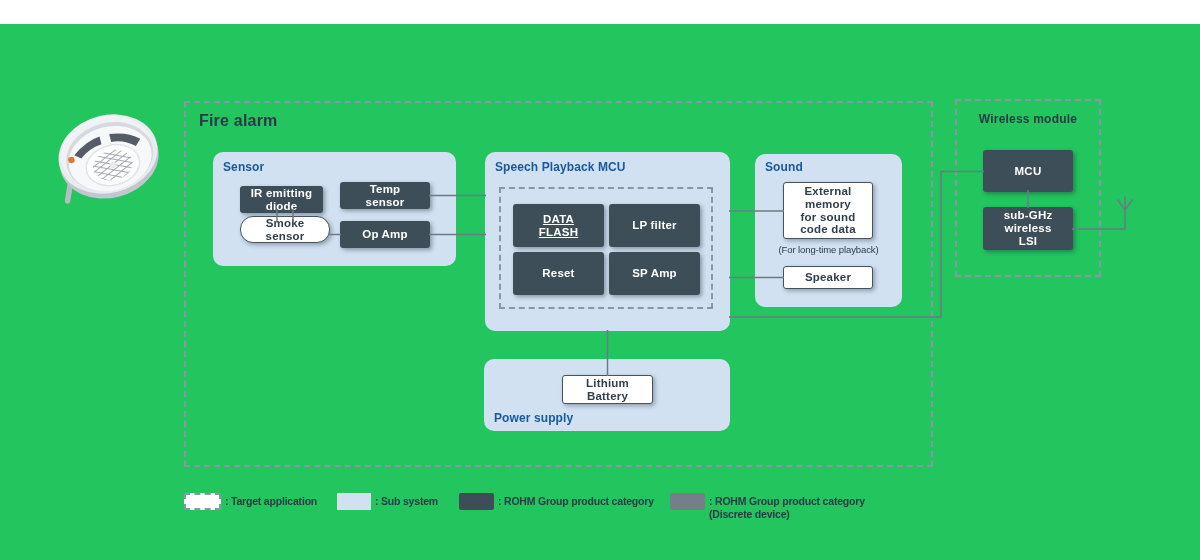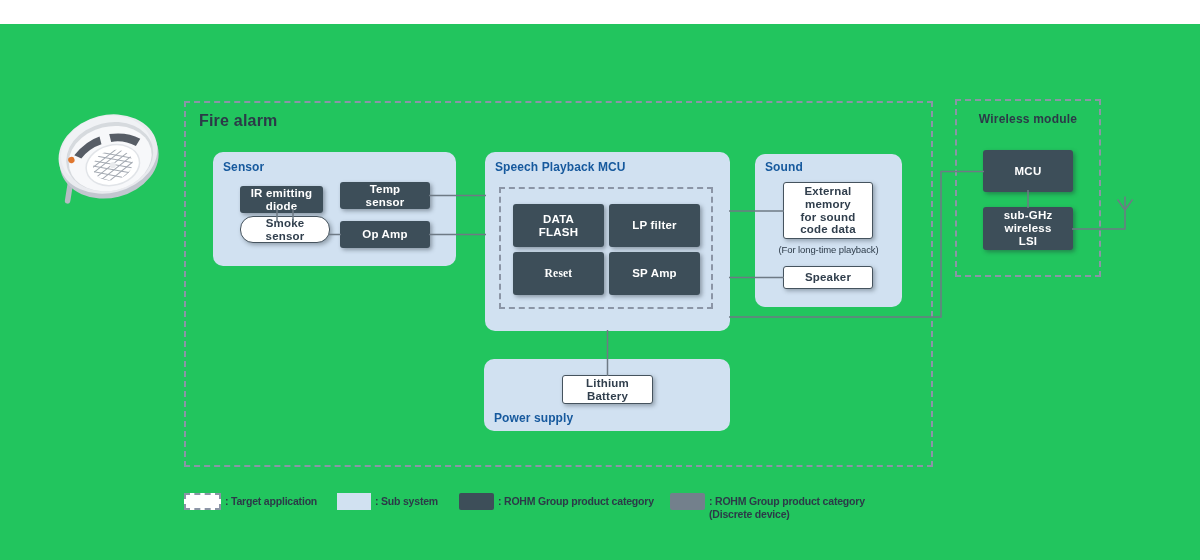--- a/index.html
+++ b/index.html
@@ -96,24 +96,24 @@
     <div class="block dark" style="left:127px;top:30px;width:90px;height:27px;">Temp
 sensor</div>
     <div class="block light" style="left:27px;top:64px;width:90px;height:27px;border-radius:13px;">Smoke
 sensor</div>
     <div class="block dark" style="left:127px;top:69px;width:90px;height:27px;">Op Amp</div>
   </div>
 
   <div class="subsys" style="left:485px;top:128px;width:245px;height:179px;">
     <div class="group-label" style="left:10px;top:8px;">Speech Playback MCU</div>
     <div class="inner-dashed" style="left:14px;top:35px;width:214px;height:122px;"></div>
-    <div class="block dark" style="left:28px;top:52px;width:91px;height:43px;">DATA
+    <div class="block dark" style="left:28px;top:52px;width:91px;height:43px;text-decoration:underline;">DATA
 FLASH</div>
     <div class="block dark" style="left:124px;top:52px;width:91px;height:43px;">LP filter</div>
-    <div class="block dark" style="left:28px;top:100px;width:91px;height:43px;font-family:Liberation Serif, serif;">Reset</div>
+    <div class="block dark" style="left:28px;top:100px;width:91px;height:43px;">Reset</div>
     <div class="block dark" style="left:124px;top:100px;width:91px;height:43px;">SP Amp</div>
   </div>
 
   <div class="subsys" style="left:755px;top:130px;width:147px;height:153px;padding-left:8px;">
     <div class="group-label" style="left:10px;top:6px;">Sound</div>
     <div class="block light" style="left:28px;top:28px;width:90px;height:57px;">External
 memory
 for sound
 code data</div>
     <div class="note" style="left:0;right:0;top:90px;">(For long-time playback)</div>

